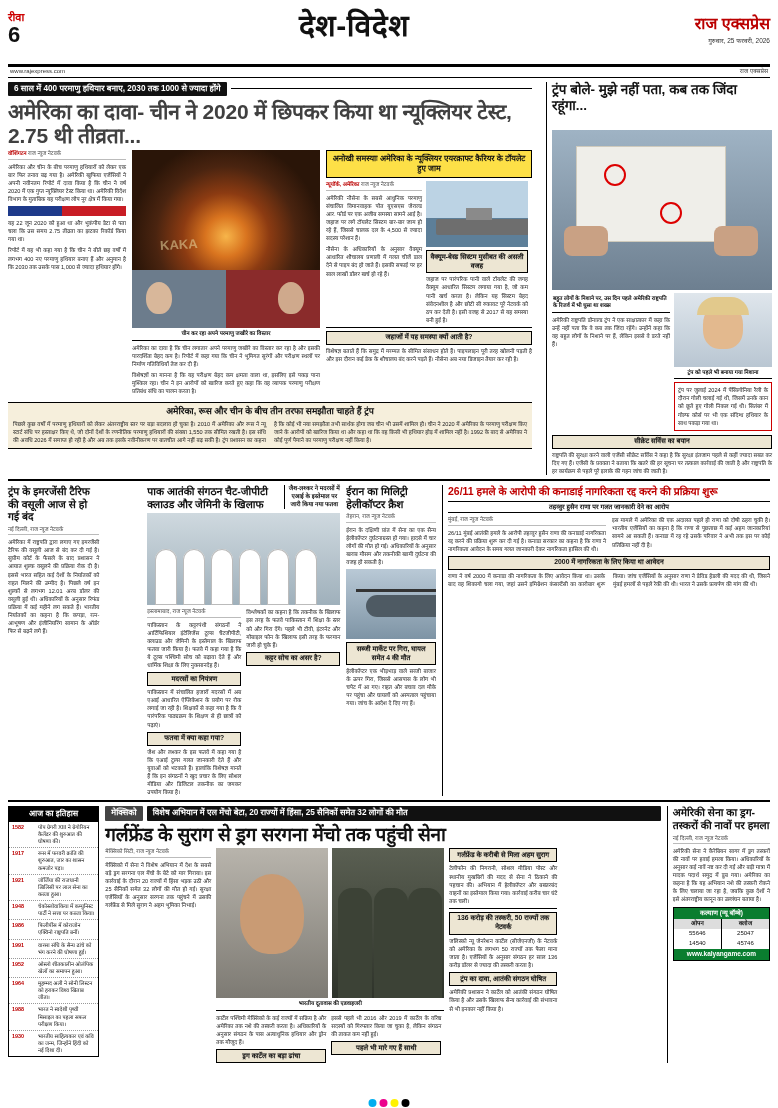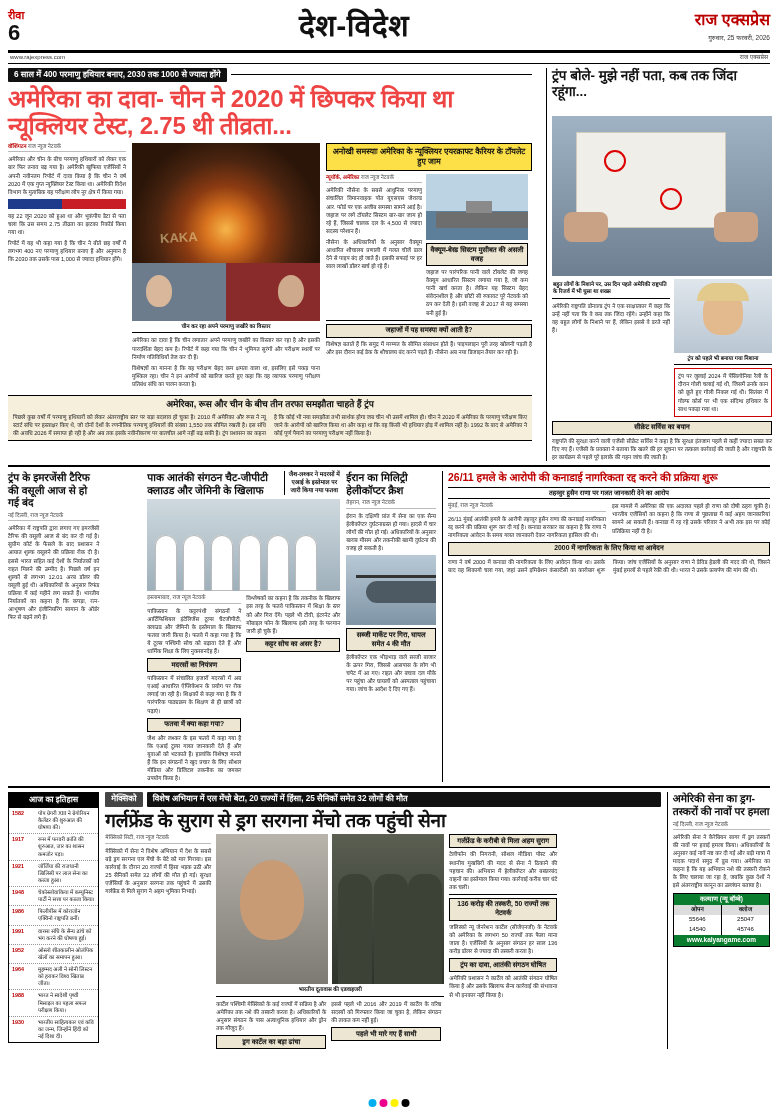--- a/index.html
+++ b/index.html
@@ -8,41 +8,41 @@
     width: 778px; height: 1108px;
     background: #fff;
     font-family: "Liberation Sans", sans-serif;
     color: #111;
     font-size: 6px;
     line-height: 1.32;
   }
   .page { width:778px; height:1108px; padding: 6px 8px 4px 8px; position:relative; }
 
   
-  .masthead { display:flex; align-items:center; justify-content:space-between; border-bottom:2px solid #000; padding-bottom:4px; }
+  .masthead { display:flex; align-items:flex-end; justify-content:space-between; border-bottom:2px solid #000; padding-bottom:18px; }
   .mh-left { width:120px; }
   .mh-left .edition { color:#c00; font-size:11px; font-weight:bold; }
   .mh-left .pageno { font-size:22px; font-weight:bold; line-height:0.95; }
   .mh-center { flex:1; text-align:center; }
   .mh-center .title { font-size:30px; font-weight:bold; letter-spacing:0.5px; }
   .mh-right { width:190px; text-align:right; }
   .mh-right .brand { font-size:16px; font-weight:bold; color:#b00; }
   .mh-right .date { font-size:6.5px; color:#333; margin-top:3px; }
   .url-bar { font-size:6px; color:#333; border-top:1px solid #000; border-bottom:1px solid #000; padding:1px 2px; display:flex; justify-content:space-between; }
 
   
   .main-row { display:flex; gap:14px; margin-top:4px; }
   .col-left { width:524px; }
   .col-right { width:230px; border-left:1px solid #000; padding-left:5px; }
 
   .kicker { background:#111; color:#fff; font-size:8.2px; font-weight:bold; padding:2px 6px; display:inline-block; border-radius:1px; }
   .kicker-wrap { display:flex; align-items:center; gap:4px; }
   .kicker-rule { flex:1; height:1px; background:#000; }
 
-  h1.lead { color:#ef4444; font-size:24px; font-weight:bold; line-height:1.12; margin:4px 0 3px 0; letter-spacing:-0.2px; }
+  h1.lead { color:#404040; font-size:21px; font-weight:bold; line-height:1.12; margin:4px 0 3px 0; letter-spacing:-0.2px; }
   h2.rlead { font-size:13.5px; font-weight:bold; line-height:1.2; margin:0 0 16px 0; }
   .byline { font-size:5.5px; color:#444; border-bottom:1px solid #bbb; padding-bottom:1px; margin-bottom:3px; }
   .byline b { color:#b00; }
   .c { font-size:5.6px; text-align:justify; line-height:1.45; color:#222; }
   .c p { margin:0 0 3px 0; }
 
   .photo { background:#999; position:relative; overflow:hidden; }
   .cap { font-size:5.6px; font-weight:bold; text-align:center; padding:2px 1px; border-bottom:1px solid #000; }
 
   .subhead-box { border:1px solid #000; background:#fde047; font-size:8px; font-weight:bold; text-align:center; padding:3px 4px; line-height:1.25; }

